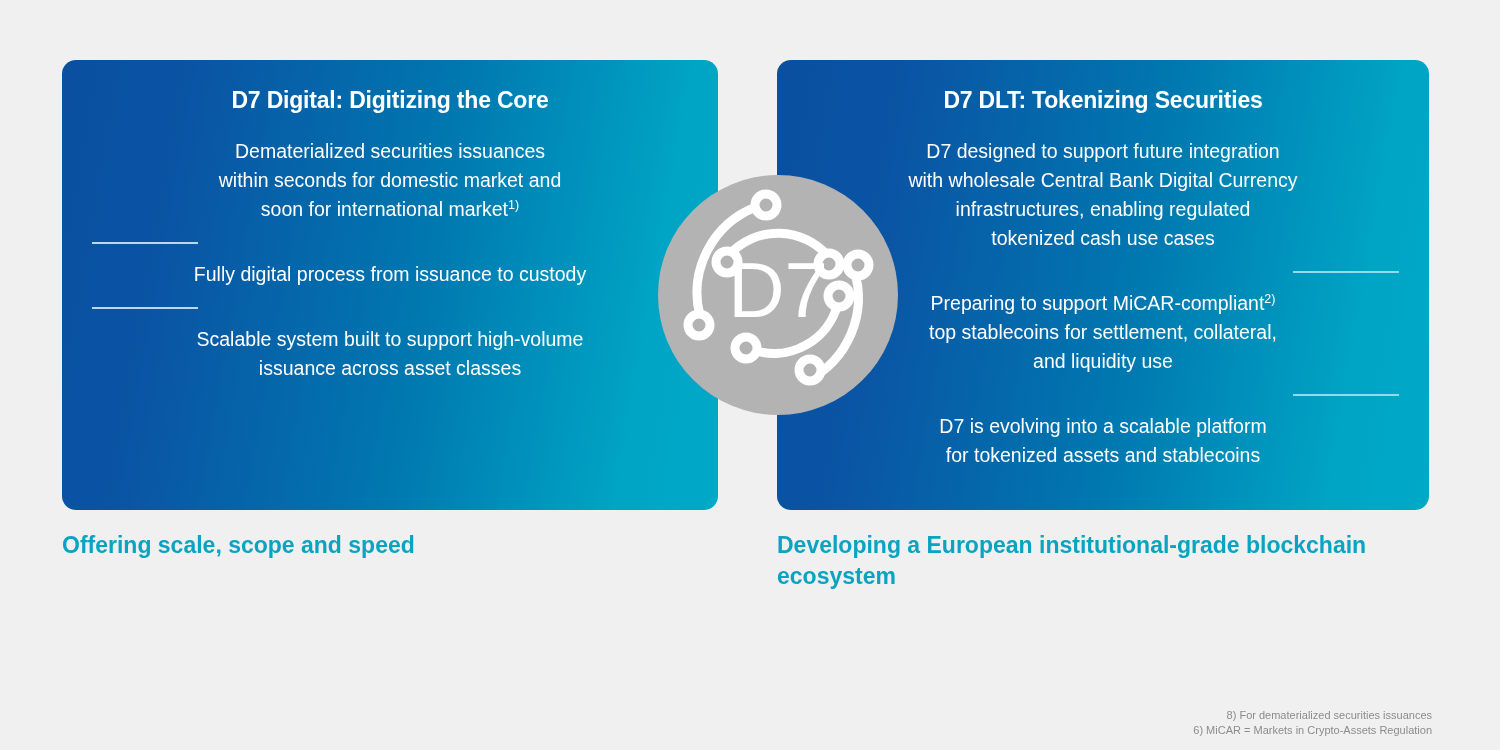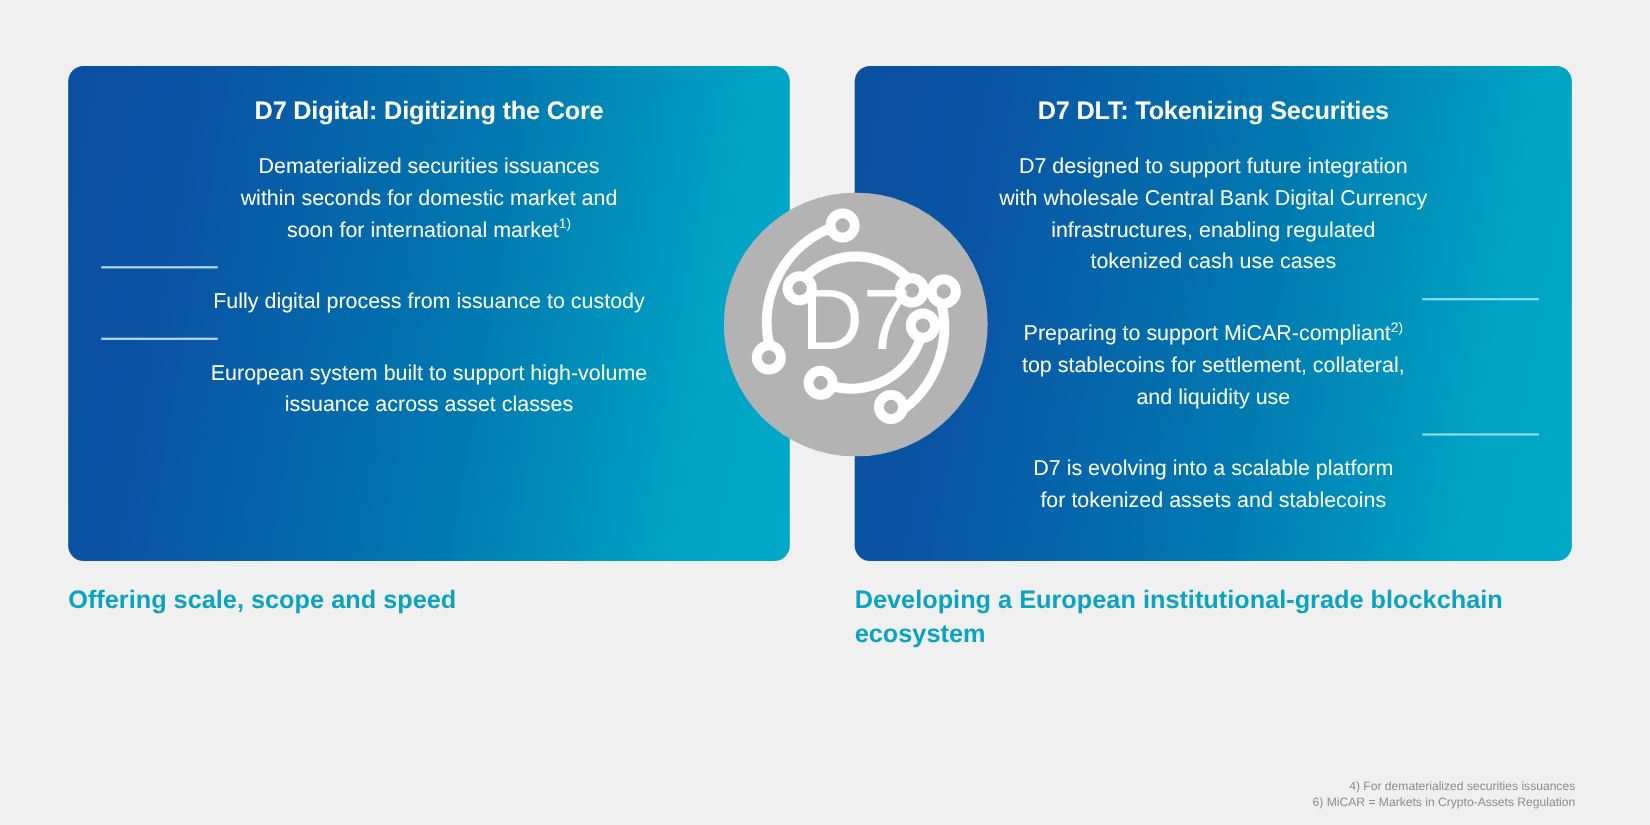--- a/index.html
+++ b/index.html
@@ -130,21 +130,21 @@
       <p class="block-text"><span>Dematerialized securities issuances
 within seconds for domestic market and
 soon for international market</span><sup>1)</sup></p>
 
       <hr class="divider">
 
       <p class="block-text"><span>Fully digital process from issuance to custody</span></p>
 
       <hr class="divider">
 
-      <p class="block-text"><span>European system built to support high-volume
+      <p class="block-text"><span>Scalable system built to support high-volume
 issuance across asset classes</span></p>
     </div>
   </div>
 
   <div class="card card-right">
     <div class="card-title">D7 DLT: Tokenizing Securities</div>
 
     <div class="blocks">
       <p class="block-text"><span>D7 designed to support future integration
 with wholesale Central Bank Digital Currency
@@ -197,17 +197,17 @@
       </g>
       <text x="120" y="142" text-anchor="middle" font-family="Liberation Sans, sans-serif" font-size="78" font-weight="normal" fill="#ffffff">D7</text>
     </svg>
   </div>
 
   <div class="caption caption-left">Offering scale, scope and speed</div>
 
   <div class="caption caption-right">Developing a European institutional-grade blockchain ecosystem</div>
 
   <div class="footnotes">
-    <span class="footnote-line">4) For dematerialized securities issuances</span>
+    <span class="footnote-line">8) For dematerialized securities issuances</span>
     <span class="footnote-line">6) MiCAR = Markets in Crypto-Assets Regulation</span>
   </div>
 
 </div>
 
 </body></html>

